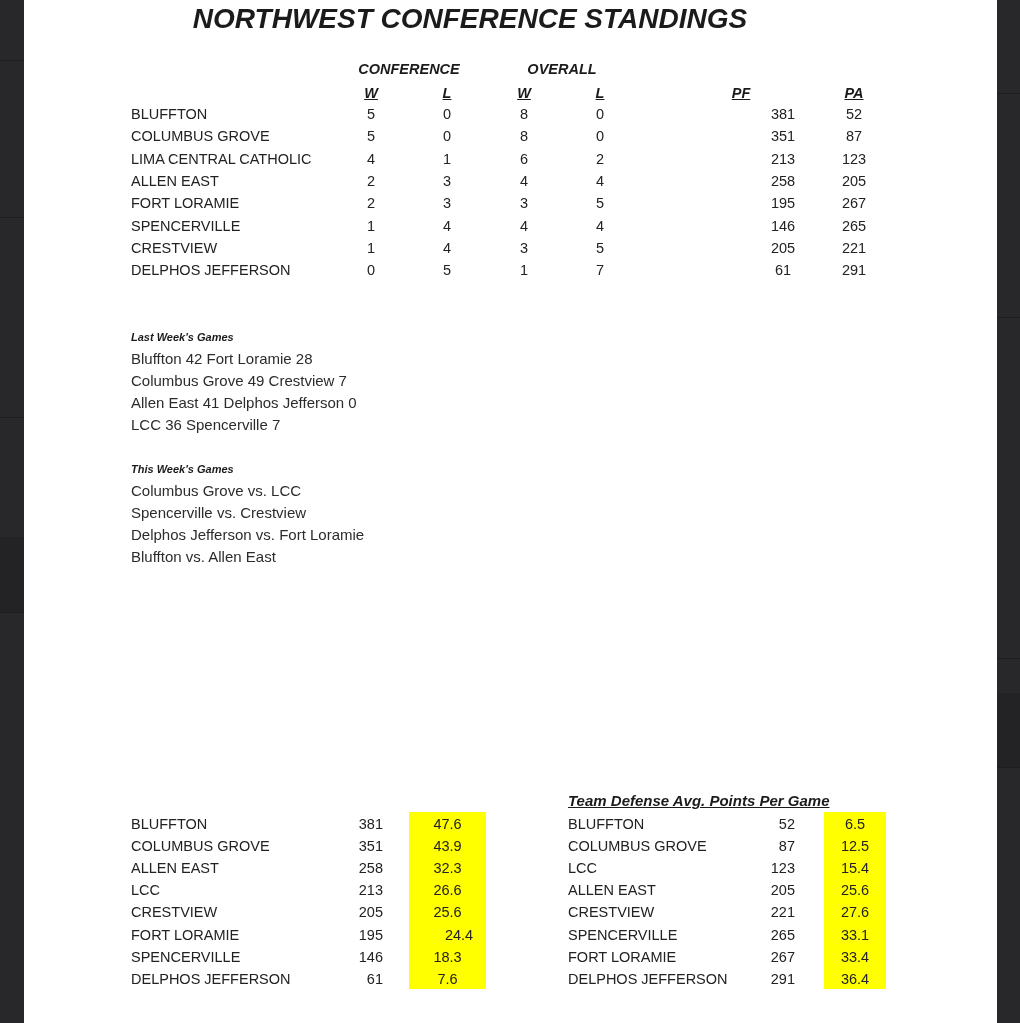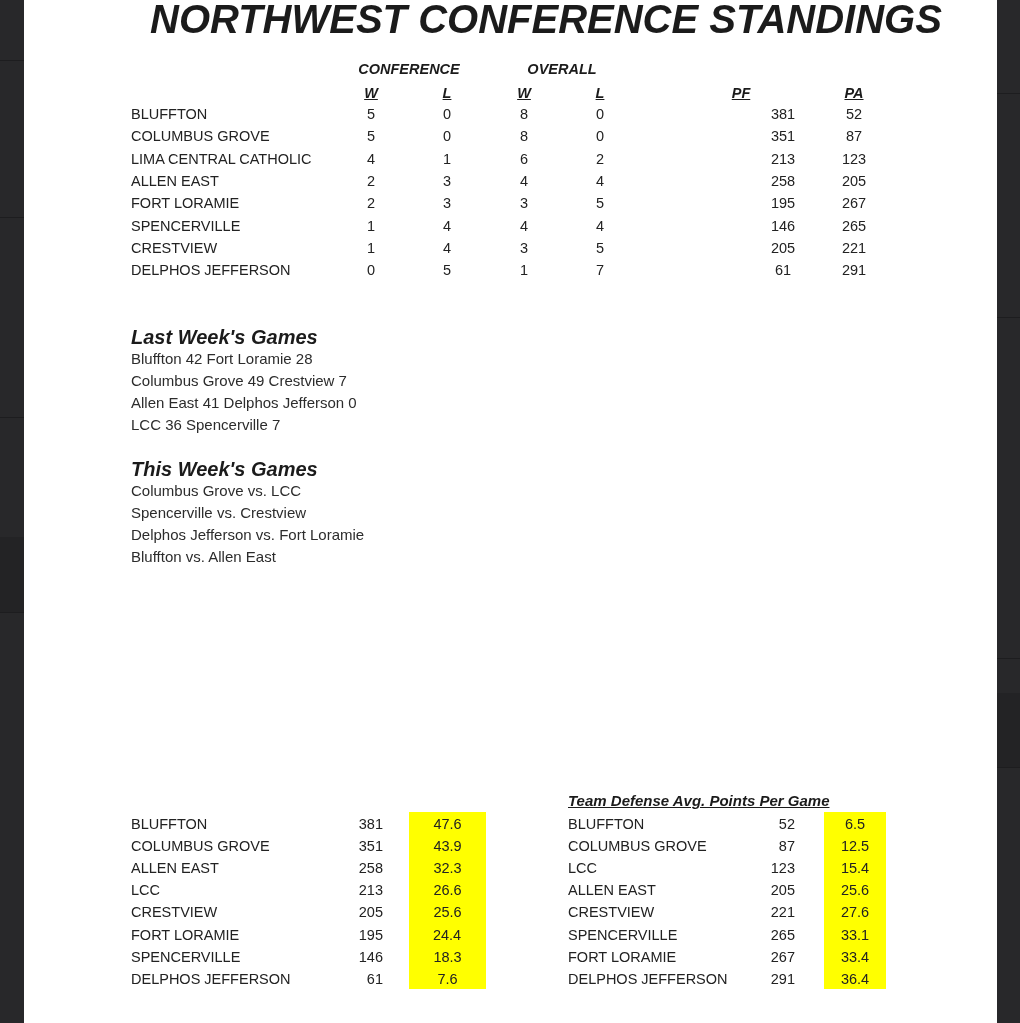--- a/index.html
+++ b/index.html
@@ -13,21 +13,21 @@
   .strip { position:absolute; top:0; height:1023px; background:#28282a; }
   .strip-left { left:0; width:24px; }
   .strip-right { right:0; width:23px; }
   .strip .sep { position:absolute; left:0; width:100%; height:1px; background:#1d1d1f; }
   .strip .blk { position:absolute; left:0; width:100%; background:#232325; }
 
   
   .title {
     position:absolute; left:150px; top:0; width:640px; height:38px;
     line-height:38px; text-align:center;
-    font-size:40px; font-style:italic; font-weight:600; color:#1b1b1b;
+    font-size:28px; font-style:italic; font-weight:600; color:#1b1b1b;
     white-space:nowrap;
   }
 
   
   .gh {
     position:absolute; top:61px; height:17px; line-height:17px; width:160px;
     text-align:center; font-size:14.5px; font-weight:bold; font-style:italic;
     color:#1b1b1b;
   }
   .ch {
@@ -41,21 +41,21 @@
   .trow { position:absolute; left:0; width:100%; }
   .cell {
     position:absolute; top:0; height:100%;
     display:flex; align-items:center;
     font-size:14.5px; white-space:nowrap; color:#222222;
   }
 
   
   .section-heading {
     position:absolute; left:131px; height:22px; line-height:22px;
-    font-size:20px; font-weight:bold; font-style:italic; color:#1b1b1b;
+    font-size:11px; font-weight:bold; font-style:italic; color:#1b1b1b;
     white-space:nowrap;
   }
   .lines { position:absolute; left:131px; width:420px; }
   .game-line { height:22px; line-height:22px; font-size:15px; color:#2c2c2c; white-space:nowrap; }
 
   
   .bt-heading {
     position:absolute; height:22px; line-height:22px;
     font-size:15px; font-weight:bold; font-style:italic;
     text-decoration:underline; color:#1b1b1b; white-space:nowrap;
@@ -207,21 +207,21 @@
         <div class="cell" style="left: 409px; width: 77px; justify-content: center;">26.6</div>
       </div>
       <div class="trow" style="top: 88.4px; height: 22.1px;">
         <div class="cell" style="left: 131px; width: 200px; justify-content: flex-start;">CRESTVIEW</div>
         <div class="cell" style="left: 320px; width: 63px; justify-content: flex-end;">205</div>
         <div class="cell" style="left: 409px; width: 77px; justify-content: center;">25.6</div>
       </div>
       <div class="trow" style="top: 110.5px; height: 22.1px;">
         <div class="cell" style="left: 131px; width: 200px; justify-content: flex-start;">FORT LORAMIE</div>
         <div class="cell" style="left: 320px; width: 63px; justify-content: flex-end;">195</div>
-        <div class="cell" style="left: 409px; width: 76px; justify-content: center;">24.4</div>
+        <div class="cell" style="left: 421px; width: 76px; justify-content: center;">24.4</div>
       </div>
       <div class="trow" style="top: 132.6px; height: 22.1px;">
         <div class="cell" style="left: 131px; width: 200px; justify-content: flex-start;">SPENCERVILLE</div>
         <div class="cell" style="left: 320px; width: 63px; justify-content: flex-end;">146</div>
         <div class="cell" style="left: 409px; width: 77px; justify-content: center;">18.3</div>
       </div>
       <div class="trow" style="top: 154.7px; height: 22.1px;">
         <div class="cell" style="left: 131px; width: 200px; justify-content: flex-start;">DELPHOS JEFFERSON</div>
         <div class="cell" style="left: 320px; width: 63px; justify-content: flex-end;">61</div>
         <div class="cell" style="left: 409px; width: 77px; justify-content: center;">7.6</div>

